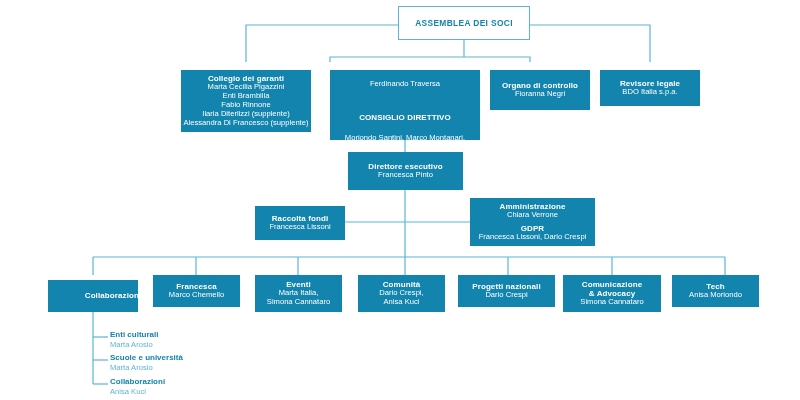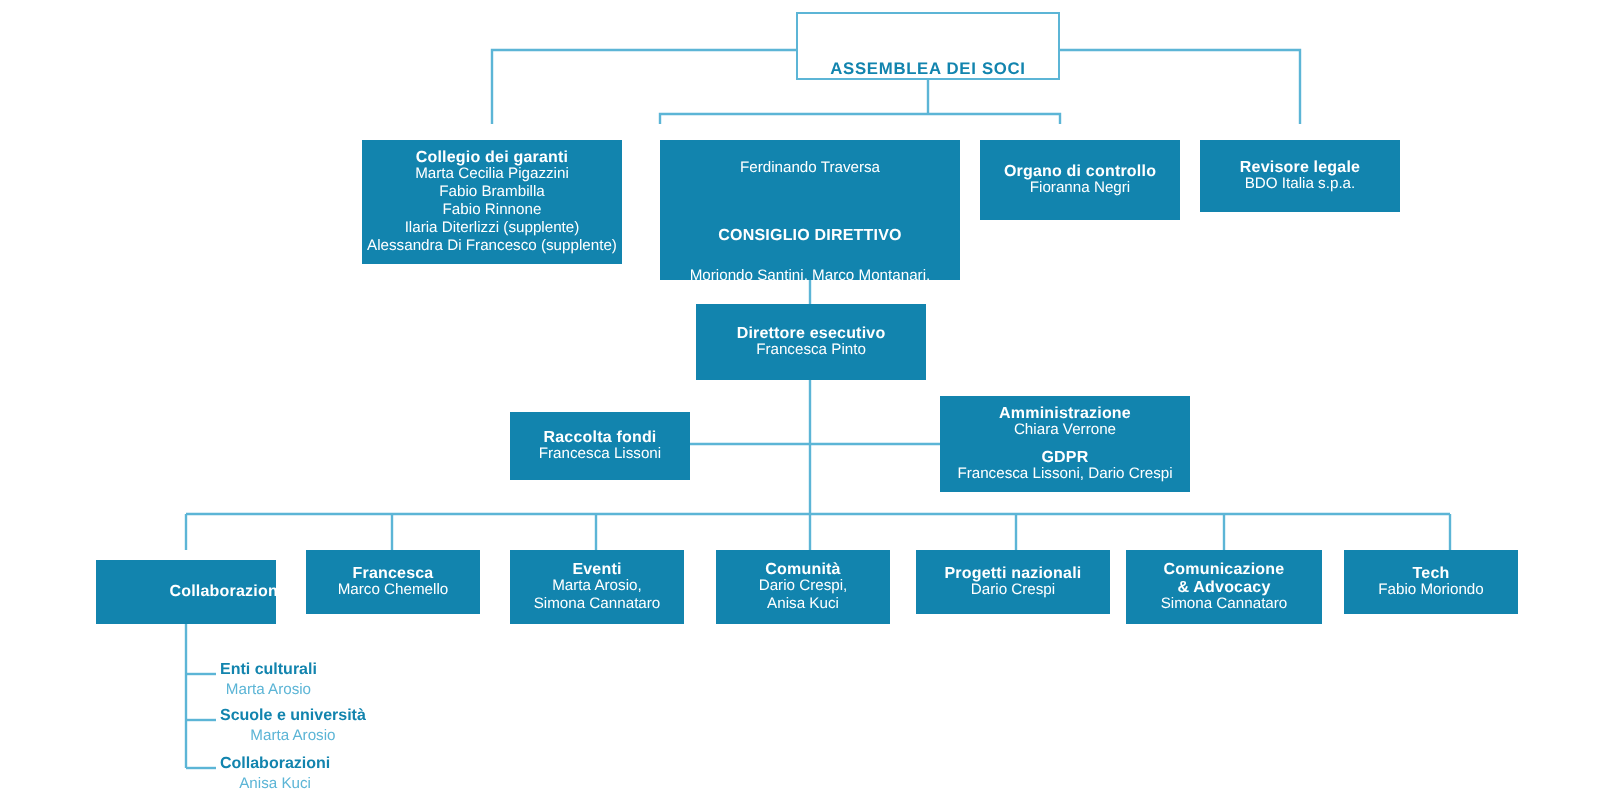--- a/index.html
+++ b/index.html
@@ -52,29 +52,29 @@
   }
   .node .ppl div { white-space: nowrap; }
   .node .gap { height: 6px; }
   .root {
     position: absolute;
     box-sizing: border-box;
     background: #ffffff;
     border: 1.4px solid #5cb5d6;
     color: #1284ae;
     display: flex;
-    align-items: flex-end;
+    align-items: center;
     justify-content: center;
     font-weight: bold;
     font-size: 8.4px;
     letter-spacing: .35px;
   }
   .leaf {
     position: absolute;
-    text-align: center;
+    text-align: left;
     line-height: 1.2;
   }
   .leaf .ltl {
     font-weight: bold;
     font-size: 8px;
     color: #1284ae;
     white-space: nowrap;
   }
   .leaf .lsub {
     font-size: 7.6px;
@@ -121,21 +121,21 @@
   </svg>
 
   <div class="root" style="left:398px; top:6px; width:132px; height:34px;">
     <span>ASSEMBLEA DEI SOCI</span>
   </div>
 
   <div class="node" style="left:181px; top:70px; width:130px; height:62px;">
     <div class="ttl">Collegio dei garanti</div>
     <div class="ppl">
       <div>Marta Cecilia Pigazzini</div>
-      <div>Fabio Brambilla</div>
+      <div>Enti Brambilla</div>
       <div>Fabio Rinnone</div>
       <div>Ilaria Diterlizzi (supplente)</div>
       <div>Alessandra Di Francesco (supplente)</div>
     </div>
   </div>
 
   <div class="node" style="left:330px; top:70px; width:150px; height:70px;gap:12px;">
     <div class="ttl">Presidente</div>
     <div class="ppl">
       <div>Ferdinando Traversa</div>
@@ -195,21 +195,21 @@
   <div class="node" style="left:153px; top:275px; width:87px; height:32px;">
     <div class="ttl">Francesca</div>
     <div class="ppl">
       <div>Marco Chemello</div>
     </div>
   </div>
 
   <div class="node" style="left:255px; top:275px; width:87px; height:37px;">
     <div class="ttl">Eventi</div>
     <div class="ppl">
-      <div>Marta Arosio,</div>
+      <div>Marta Italia,</div>
       <div>Simona Cannataro</div>
     </div>
   </div>
 
   <div class="node" style="left:358px; top:275px; width:87px; height:37px;">
     <div class="ttl">Comunità</div>
     <div class="ppl">
       <div>Dario Crespi,</div>
       <div>Anisa Kuci</div>
     </div>
@@ -226,21 +226,21 @@
     <div class="ttl">Comunicazione</div>
     <div class="ttl">&amp; Advocacy</div>
     <div class="ppl">
       <div>Simona Cannataro</div>
     </div>
   </div>
 
   <div class="node" style="left:672px; top:275px; width:87px; height:32px;">
     <div class="ttl">Tech</div>
     <div class="ppl">
-      <div>Fabio Moriondo</div>
+      <div>Anisa Moriondo</div>
     </div>
   </div>
 
   <div class="leaf" style="left:110px; top:330px;">
     <div class="ltl">Enti culturali</div>
     <div class="lsub">Marta Arosio</div>
   </div>
 
   <div class="leaf" style="left:110px; top:353px;">
     <div class="ltl">Scuole e università</div>

